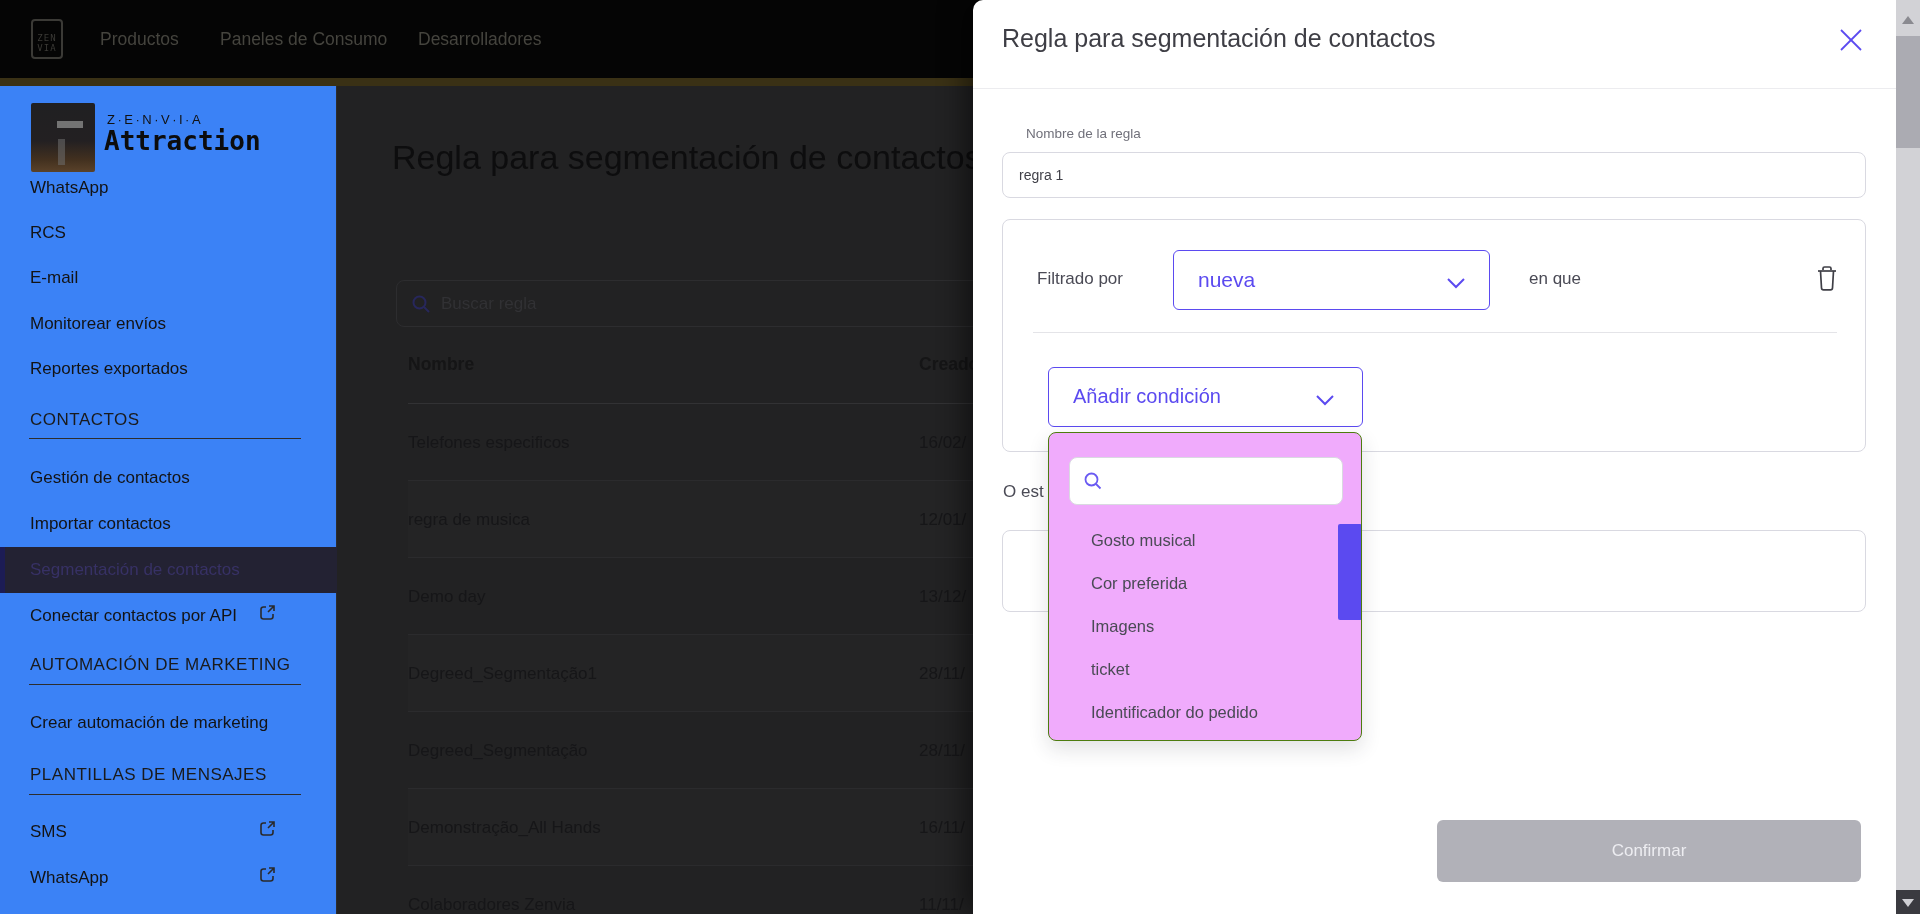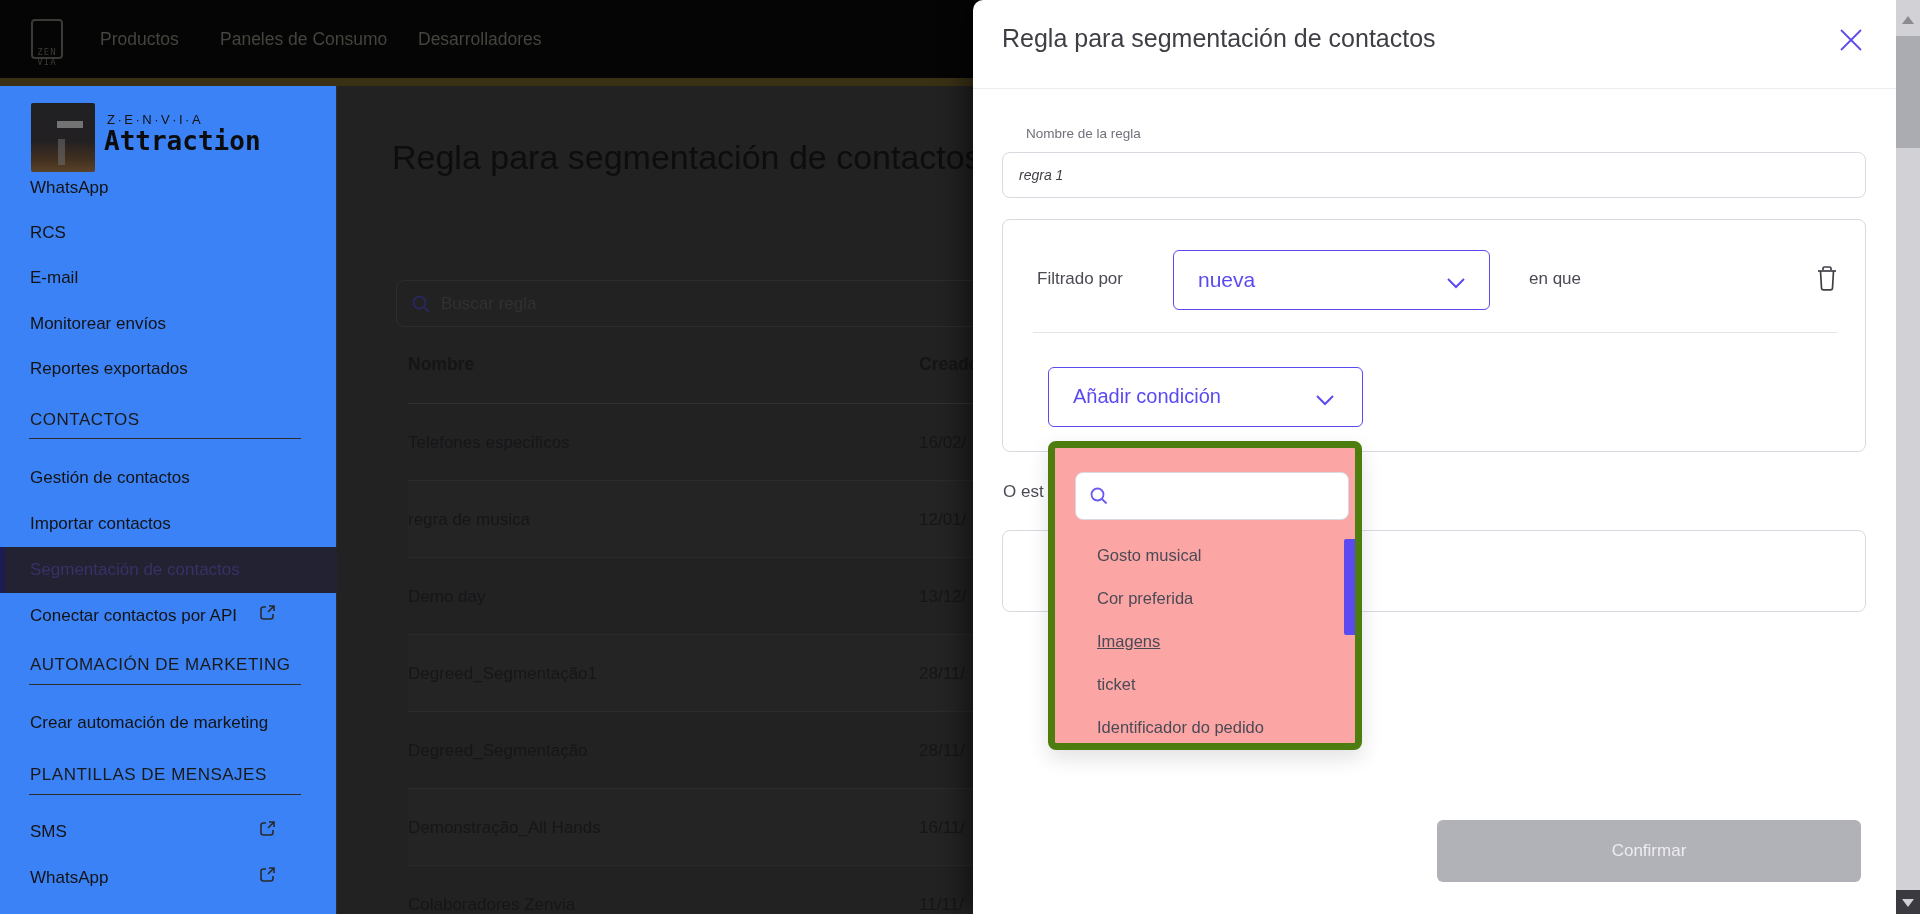--- a/index.html
+++ b/index.html
@@ -2,21 +2,21 @@
 <html><head>
 <meta charset="utf-8">
 <style>
   * { margin:0; padding:0; box-sizing:border-box; }
   html,body { background:#111; }
   body { font-family:"Liberation Sans", sans-serif; }
   .stage { position:relative; width:1920px; height:914px; overflow:hidden; background:#222223; }
 
   
   .topbar { position:absolute; left:0; top:0; width:1920px; height:78px; background:#050505; }
-  .topbar-logo { position:absolute; left:31px; top:19px; width:32px; height:40px; border:2px solid #3b3a36; border-radius:4px; color:#3b3a36; font-family:"DejaVu Sans Mono", monospace; font-size:9px; line-height:10px; text-align:center; padding-top:26px; letter-spacing:1px; }
+  .topbar-logo { position:absolute; left:31px; top:19px; width:32px; height:40px; border:2px solid #3b3a36; border-radius:4px; color:#3b3a36; font-family:"DejaVu Sans Mono", monospace; font-size:9px; line-height:10px; text-align:center; padding-top:12px; letter-spacing:1px; }
   .nav-item { position:absolute; top:0; height:78px; line-height:78px; color:#45443e; font-size:17.5px; white-space:nowrap; }
   .accent-strip { position:absolute; left:0; top:78px; width:1920px; height:8px; background:#3a3115; }
 
   .sidebar { position:absolute; left:0; top:86px; width:337px; height:828px; background:#3b82f6; border-right:1px solid #2c2c2d; }
   .brand-thumb { position:absolute; left:31px; top:17px; width:64px; height:69px; border-radius:2px;
     background:linear-gradient(180deg,#202022 0%,#232022 55%,#42301f 82%,#5a422a 100%); overflow:hidden; }
   .brand-thumb .dash-h { position:absolute; left:26px; top:18px; width:26px; height:7px; background:#8f8f8f; opacity:.75; }
   .brand-thumb .dash-v { position:absolute; left:27px; top:36px; width:7px; height:26px; background:#6f6f6f; opacity:.55; }
   .brand-zenvia { position:absolute; left:107px; top:26px; font-size:13px; letter-spacing:2.5px; color:#111112; }
   .brand-product { position:absolute; left:104px; top:40px; font-family:"DejaVu Sans Mono", monospace; font-size:26px; font-weight:600; color:#0c0c0d; }
@@ -45,36 +45,36 @@
   .trow .row-sep { position:absolute; left:0; bottom:0; width:1300px; height:1px; background:#2b2b2d; }
 
   .backdrop { position:absolute; left:0; top:0; width:973px; height:914px; background:rgba(0,0,0,0); z-index:5; }
 
   
   .modal { position:absolute; left:973px; top:0; width:923px; height:914px; background:#ffffff; z-index:10; border-radius:10px 0 0 0; box-shadow:-10px 0 26px rgba(0,0,0,.45); }
   .modal-title { position:absolute; left:29px; top:24px; font-size:25px; color:#3e3e45; white-space:nowrap; }
   .modal-close { position:absolute; left:864px; top:26px; width:30px; height:30px; cursor:pointer; }
   .modal-divider { position:absolute; left:0; top:88px; width:923px; height:1px; background:#ececef; }
   .field-label { position:absolute; left:53px; top:126px; font-size:13.5px; color:#70707a; }
-  .name-input { position:absolute; left:29px; top:152px; width:864px; height:46px; border:1px solid #d9d9e1; border-radius:8px; padding:0 16px; font-size:14px; color:#3f3f47; font-family:"Liberation Sans", sans-serif; outline:none; background:#fff;font-style:italic; }
+  .name-input { position:absolute; left:29px; top:152px; width:864px; height:46px; border:1px solid #d9d9e1; border-radius:8px; padding:0 16px; font-size:14px; color:#3f3f47; font-family:"Liberation Sans", sans-serif; outline:none; background:#fff; }
   .filter-card { position:absolute; left:29px; top:219px; width:864px; height:233px; border:1px solid #d9d9e1; border-radius:8px; background:#fff; }
   .filter-prefix { position:absolute; left:34px; top:42px; height:34px; line-height:34px; font-size:17px; color:#4a4a55; }
   .filter-select { position:absolute; left:170px; top:30px; width:317px; height:60px; border:1.5px solid #5b4af0; border-radius:6px; background:#fff; cursor:pointer; }
   .filter-select .sel-text { position:absolute; left:24px; top:0; height:57px; line-height:57px; font-size:21px; color:#5b4af0; }
   .filter-select .chev { position:absolute; right:24px; top:24px; }
   .filter-suffix { position:absolute; left:526px; top:42px; height:34px; line-height:34px; font-size:17px; color:#4a4a55; }
   .trash-btn { position:absolute; left:812px; top:45px; width:28px; height:30px; cursor:pointer; }
   .card-divider { position:absolute; left:30px; top:112px; width:804px; height:1px; background:#e4e4e8; }
   .add-cond-select { position:absolute; left:45px; top:147px; width:315px; height:60px; border:1.5px solid #5b4af0; border-radius:6px; background:#fff; cursor:pointer; }
   .add-cond-select .sel-text { position:absolute; left:24px; top:0; height:57px; line-height:57px; font-size:20px; color:#5b4af0; white-space:nowrap; }
   .add-cond-select .chev { position:absolute; right:28px; top:24px; }
   .or-fragment { position:absolute; left:30px; top:482px; font-size:17px; color:#4a4a55; }
   .empty-card { position:absolute; left:29px; top:530px; width:864px; height:82px; border:1px solid #d9d9e1; border-radius:8px; background:#fff; }
 
-  .dropdown-panel { position:absolute; left:75px; top:441px; width:314px; height:309px; background:#fca5a5; border:7px solid #4d7c0f; border-radius:8px; box-shadow:0 8px 20px rgba(40,40,60,.14); overflow:hidden; z-index:12; }
+  .dropdown-panel { position:absolute; left:75px; top:432px; width:314px; height:309px; background:#f0abfc; border:1px solid #4d7c0f; border-radius:8px; box-shadow:0 8px 20px rgba(40,40,60,.14); overflow:hidden; z-index:12; }
   .dd-search { position:absolute; left:20px; top:24px; width:274px; height:48px; border:1px solid #d9d9e1; border-radius:8px; background:#fff; }
   .dd-search input { position:absolute; left:44px; top:0; width:220px; height:46px; border:none; outline:none; font-size:15px; color:#4a4a55; font-family:"Liberation Sans", sans-serif; background:transparent; }
   .dd-search .search-glyph { left:13px; top:13px; }
   .dd-option { position:absolute; left:42px; width:230px; line-height:30px; font-size:16.5px; color:#4a4a55; cursor:pointer; }
   .dd-scroll-thumb { position:absolute; left:289px; top:91px; width:24px; height:96px; background:#5b4af0; border-radius:2px; }
 
   .btn-cancel { position:absolute; left:29px; top:820px; width:420px; height:62px; background:#fff; border:1.5px solid #5b4af0; border-radius:6px; color:#5b4af0; font-size:17px; font-family:"Liberation Sans", sans-serif; cursor:pointer; }
   .btn-confirm { position:absolute; left:464px; top:820px; width:424px; height:62px; background:#b1b1b8; border:none; border-radius:6px; color:#ededf1; font-size:17px; font-family:"Liberation Sans", sans-serif; }
 
   
@@ -263,21 +263,21 @@
         <span class="search-glyph">
           <svg width="20" height="20" viewBox="0 0 20 20">
               <circle cx="8.5" cy="8.5" r="6" fill="none" stroke="#6a5af2" stroke-width="1.8"></circle>
               <line x1="13" y1="13" x2="17.5" y2="17.5" stroke="#6a5af2" stroke-width="1.8"></line>
             </svg>
         </span>
         <input value="" style="">
       </div>
       <div class="dd-option" style="top:92px;">Gosto musical</div>
       <div class="dd-option" style="top:135px;">Cor preferida</div>
-      <div class="dd-option" style="top:178px;text-decoration:underline;">Imagens</div>
+      <div class="dd-option" style="top:178px;">Imagens</div>
       <div class="dd-option" style="top:221px;">ticket</div>
       <div class="dd-option" style="top:264px;">Identificador do pedido</div>
       <div class="dd-scroll-thumb"></div>
     </div>
 
     <button class="btn-confirm" disabled="">Confirmar</button>
   </div>
 
   <div class="scrollbar">
     <div class="sb-up"></div>

